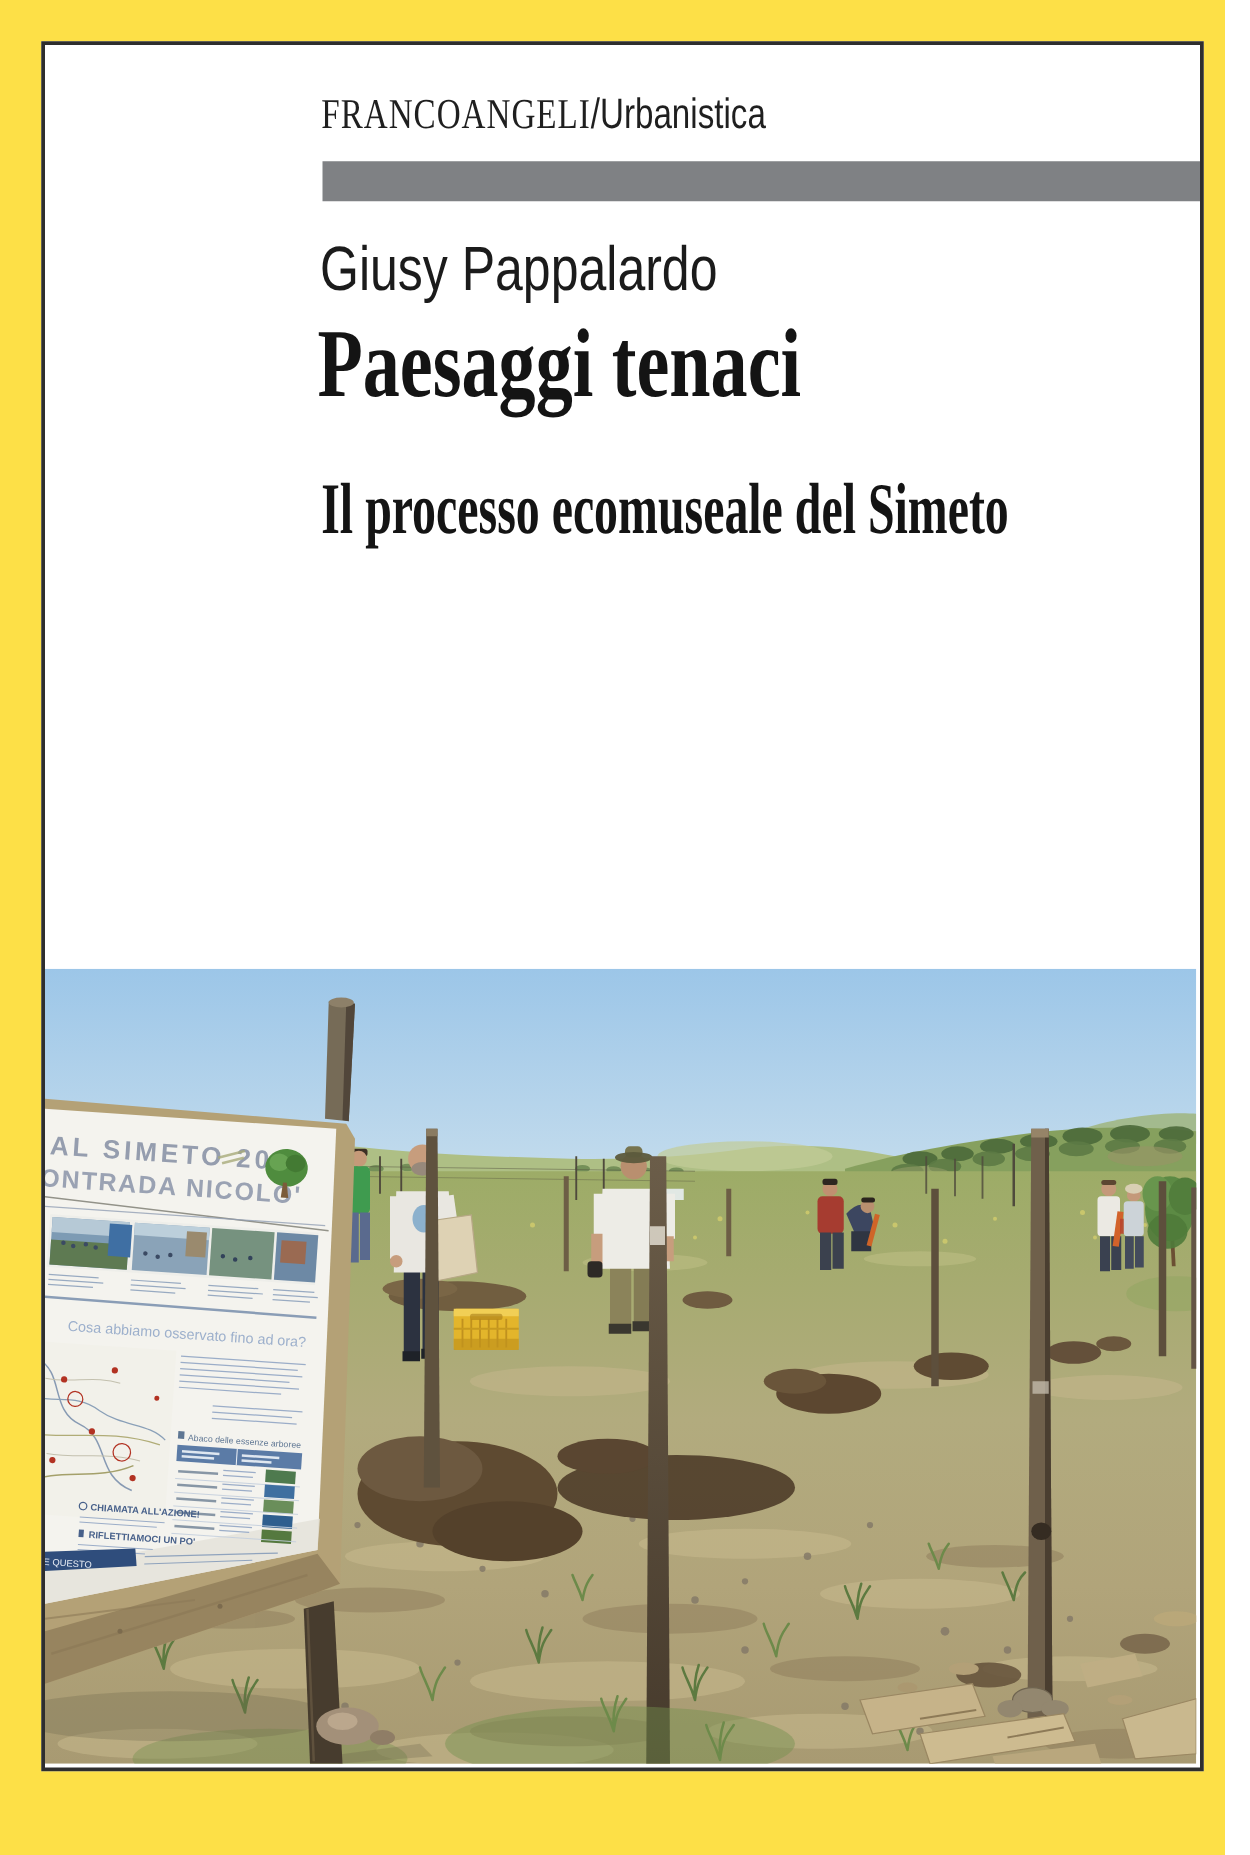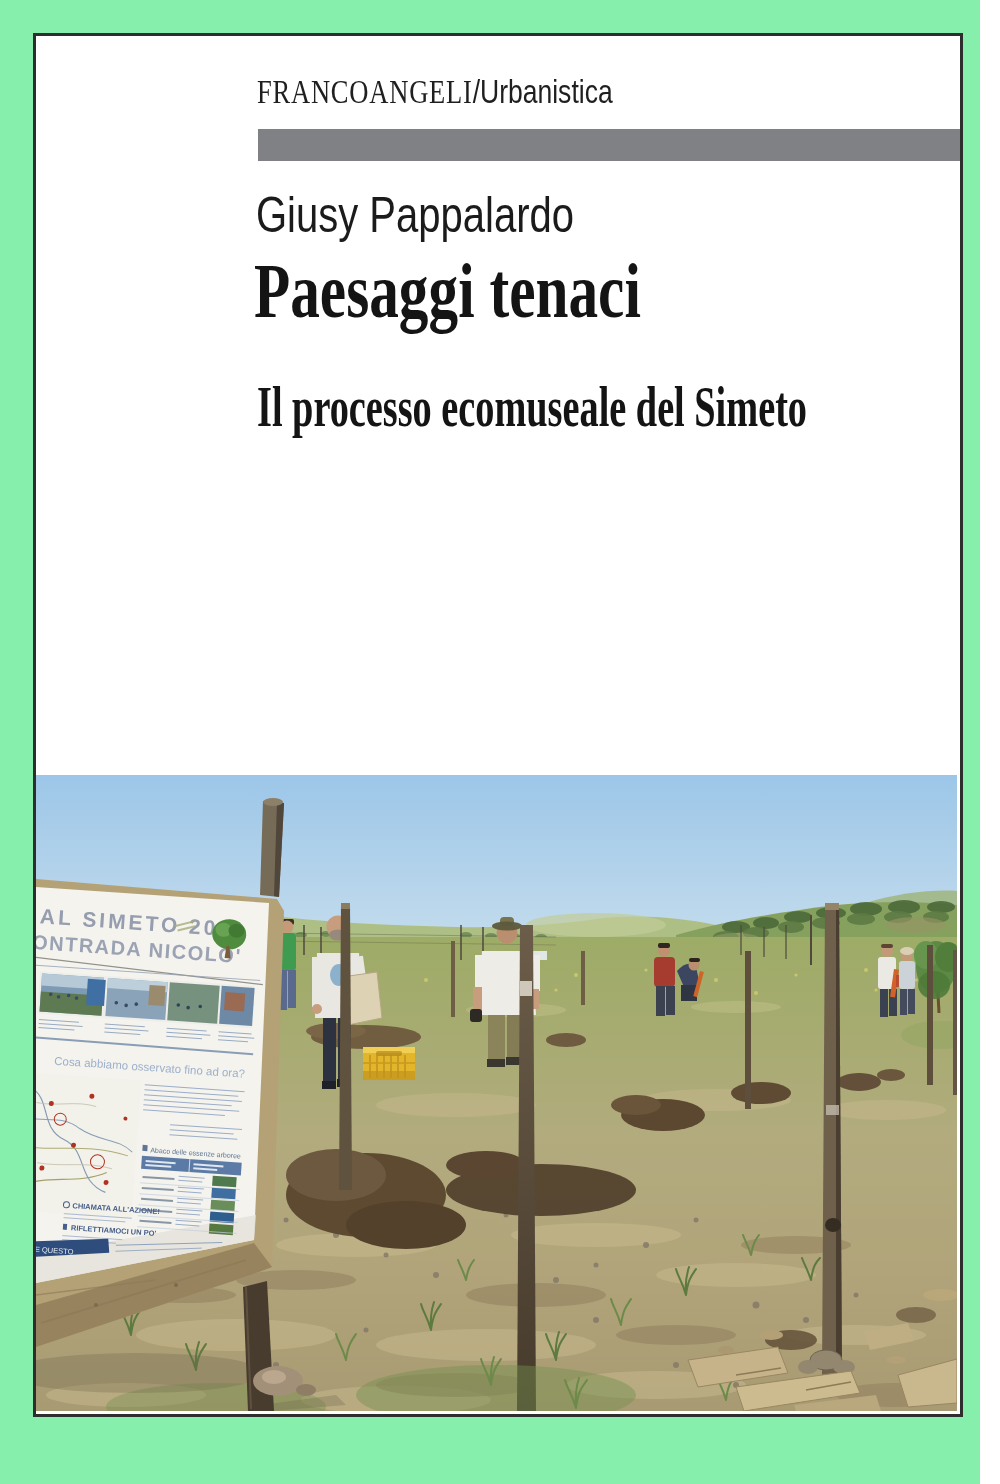--- a/index.html
+++ b/index.html
@@ -1,16 +1,16 @@
 <!DOCTYPE html>
 <html><head>
 <meta charset="utf-8">
 <style>
   html,body{margin:0;padding:0;background:#ffffff;}
-  .cover{position:relative;width:980px;height:1484px;background:#86efac;overflow:hidden;
+  .cover{position:relative;width:980px;height:1484px;background:#fde047;overflow:hidden;
          font-family:"Liberation Sans",sans-serif;color:#1a1a1a;}
   .frame{position:absolute;left:33px;top:33px;width:924px;height:1378px;
          border:3px solid #2e2e2e;background:#ffffff;}
   .publine{position:absolute;left:257px;top:72px;white-space:nowrap;font-size:34px;
            transform:scaleX(0.78);transform-origin:left top;color:#1f1f1f;}
   .pub-serif{font-family:"Liberation Serif",serif;letter-spacing:1px;}
   .pub-sans{font-family:"Liberation Sans",sans-serif;}
   .graybar{position:absolute;left:258px;top:129px;width:702px;height:32px;background:#7f8184;}
   .author{position:absolute;left:256px;top:190px;font-size:50px;line-height:1;white-space:nowrap;
           transform:scaleX(0.80);transform-origin:left top;color:#1b1b1b;}

